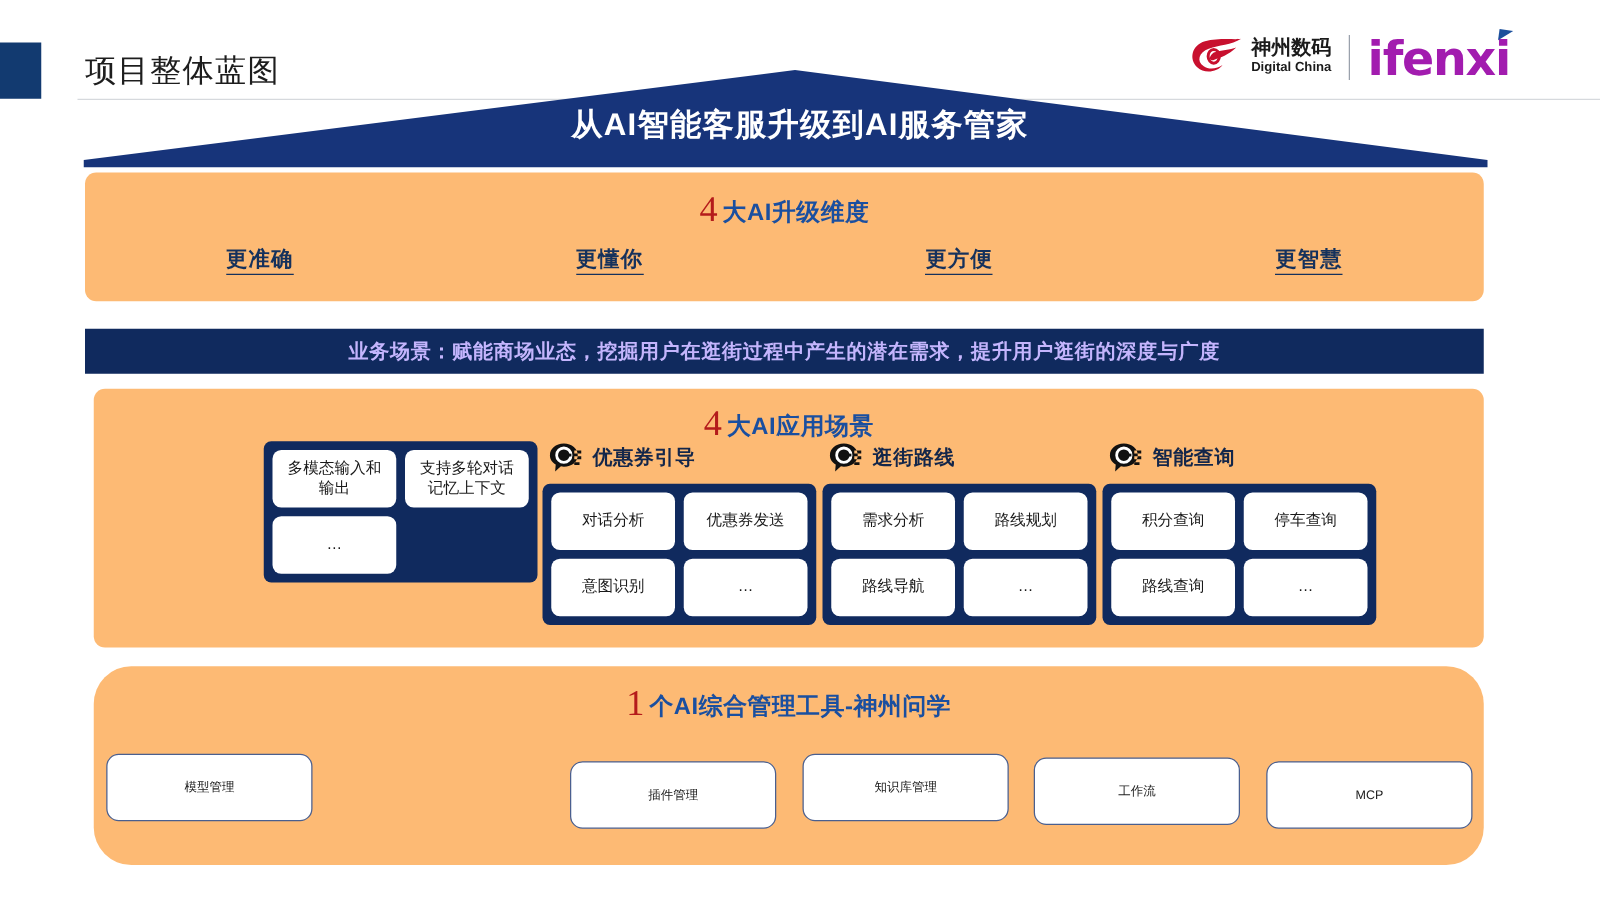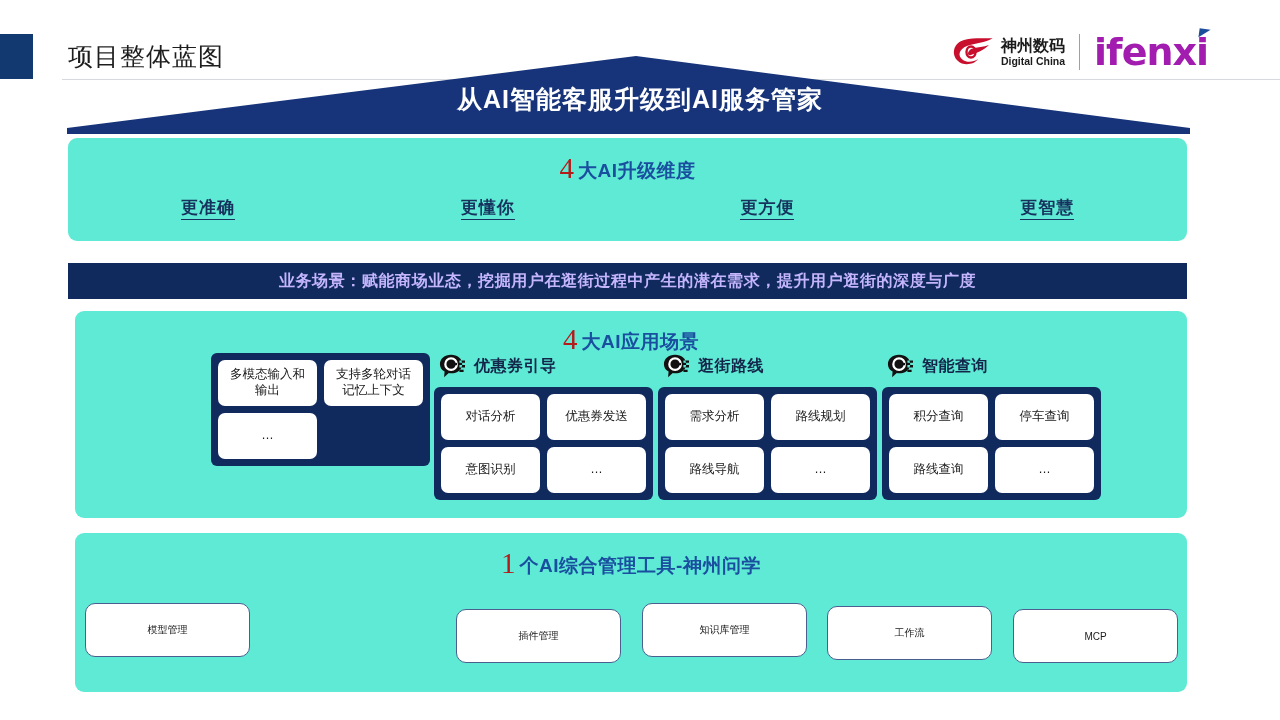--- a/index.html
+++ b/index.html
@@ -42,21 +42,21 @@
     width: 1218px; height: 1px;
     background: #d6d9dd;
   }
 
   
   #logo-block {
     position: absolute;
     right: 72px; top: 28px;
     height: 48px;
     display: flex;
-    align-items: center;
+    align-items: flex-start;
     gap: 14px;
   }
   #dc-logo {
     display: flex;
     align-items: center;
     gap: 6px;
   }
   #dc-mark { width: 44px; height: 34px; display:block; }
   #dc-words { display: flex; flex-direction: column; line-height: 1; }
   #dc-cn {
@@ -117,21 +117,21 @@
     color: #ffffff;
     font-size: 25px;
     font-weight: bold;
     letter-spacing: 1px;
     box-sizing: border-box;
   }
 
   
   .panel {
     position: absolute;
-    background: #5eead4;
+    background: #fdba74;
     border-radius: 9px;
   }
 
   
   #dims-panel { left: 68px; top: 138px; width: 1119px; height: 103px; }
   .count-heading {
     position: absolute;
     width: 100%;
     text-align: center;
     white-space: nowrap;
@@ -239,21 +239,21 @@
     justify-content: center;
     text-align: center;
     font-size: 12.5px;
     color: #1a1a1a;
     line-height: 1.25;
     padding: 0 3px;
     box-sizing: border-box;
   }
 
   
-  #tool-panel { left: 75px; top: 533px; width: 1112px; height: 159px; }
+  #tool-panel { left: 75px; top: 533px; width: 1112px; height: 159px; border-radius: 30px; }
   #tool-heading { top: 14px; }
   #tool-row {
     position: absolute;
     left: 10px; top: 58px;
     width: 1092px; height: 80px;
   }
   .tool-box {
     position: absolute;
     width: 165px; height: 54px;
     background: #ffffff;

